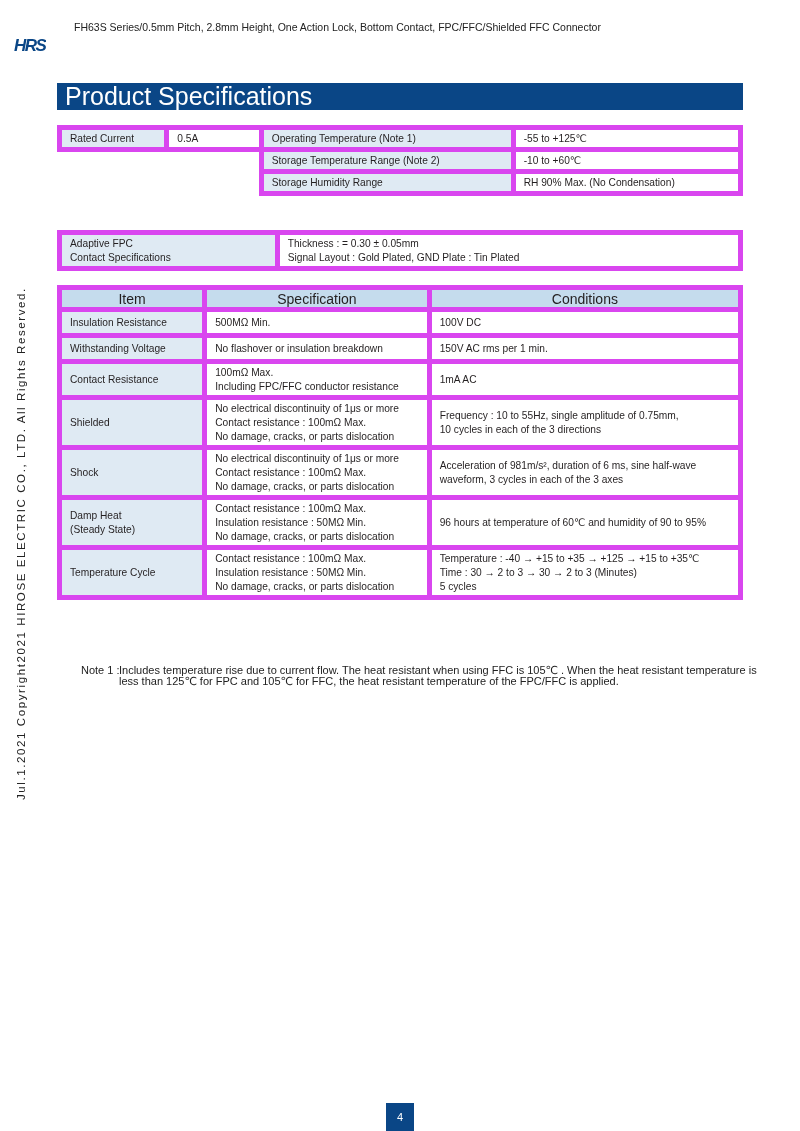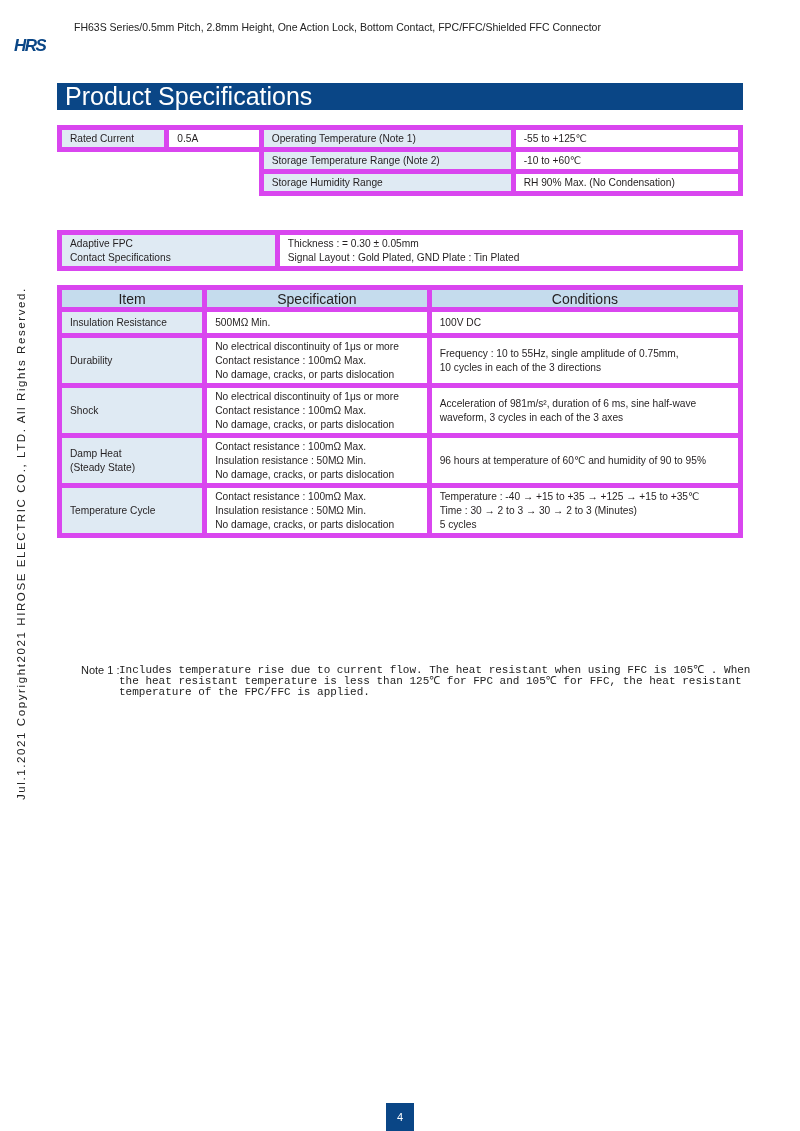--- a/index.html
+++ b/index.html
@@ -27,21 +27,21 @@
   #t3 { left: 57px; top: 285px; width: 686px; }
   #t3 th { background: #c5dced; text-align: center; height: 22px; font-size: 14px; }
   #t3 td { height: 26px; }
   #t3 td.c1 { background: #dfeaf3; }
   #t3 tr.r2 td { height: 36px; }
   #t3 tr.r3 td { height: 50px; }
 
   .notes { position: absolute; left: 57px; top: 665px; width: 690px; font-size: 11px; line-height: 11px; color: #222; margin-left: 24px; }
   .note { display: flex; }
   .note-k { white-space: nowrap; width: 38px; flex: none; }
-  .note-v { flex: 1; font-family: Liberation Mono, monospace; }
+  .note-v { flex: 1; }
 
   .copyright { position: absolute; left: 15px; top: 800px; transform-origin: 0 0; transform: rotate(-90deg); white-space: nowrap; font-size: 11.5px; letter-spacing: 1.6px; color: #222; }
 
   .page-num { position: absolute; left: 386px; top: 1103px; width: 28px; height: 28px; background: #0a4686; color: #fff; font-size: 11px; display: flex; align-items: center; justify-content: center; }
 </style>
 </head>
 <body>
 
 <div class="header">
   <div class="logo">
@@ -118,23 +118,46 @@
         <td class="c1">
           <div>Insulation Resistance</div>
         </td>
         <td class="c2">
           <div>500MΩ Min.</div>
         </td>
         <td class="c3">
           <div>100V DC</div>
         </td>
       </tr>
-      <tr class="r3">
-        <td class="c1">
-          <div>Durability</div>
+      <tr class="r1">
+        <td class="c1">
+          <div>Withstanding Voltage</div>
+        </td>
+        <td class="c2">
+          <div>No flashover or insulation breakdown</div>
+        </td>
+        <td class="c3">
+          <div>150V AC rms per 1 min.</div>
+        </td>
+      </tr>
+      <tr class="r2">
+        <td class="c1">
+          <div>Contact Resistance</div>
+        </td>
+        <td class="c2">
+          <div>100mΩ Max.</div>
+          <div>Including FPC/FFC conductor resistance</div>
+        </td>
+        <td class="c3">
+          <div>1mA AC</div>
+        </td>
+      </tr>
+      <tr class="r3">
+        <td class="c1">
+          <div>Shielded</div>
         </td>
         <td class="c2">
           <div>No electrical discontinuity of 1μs or more</div>
           <div>Contact resistance : 100mΩ Max.</div>
           <div>No damage, cracks, or parts dislocation</div>
         </td>
         <td class="c3">
           <div>Frequency : 10 to 55Hz, single amplitude of 0.75mm,</div>
           <div>10 cycles in each of the 3 directions</div>
         </td>

